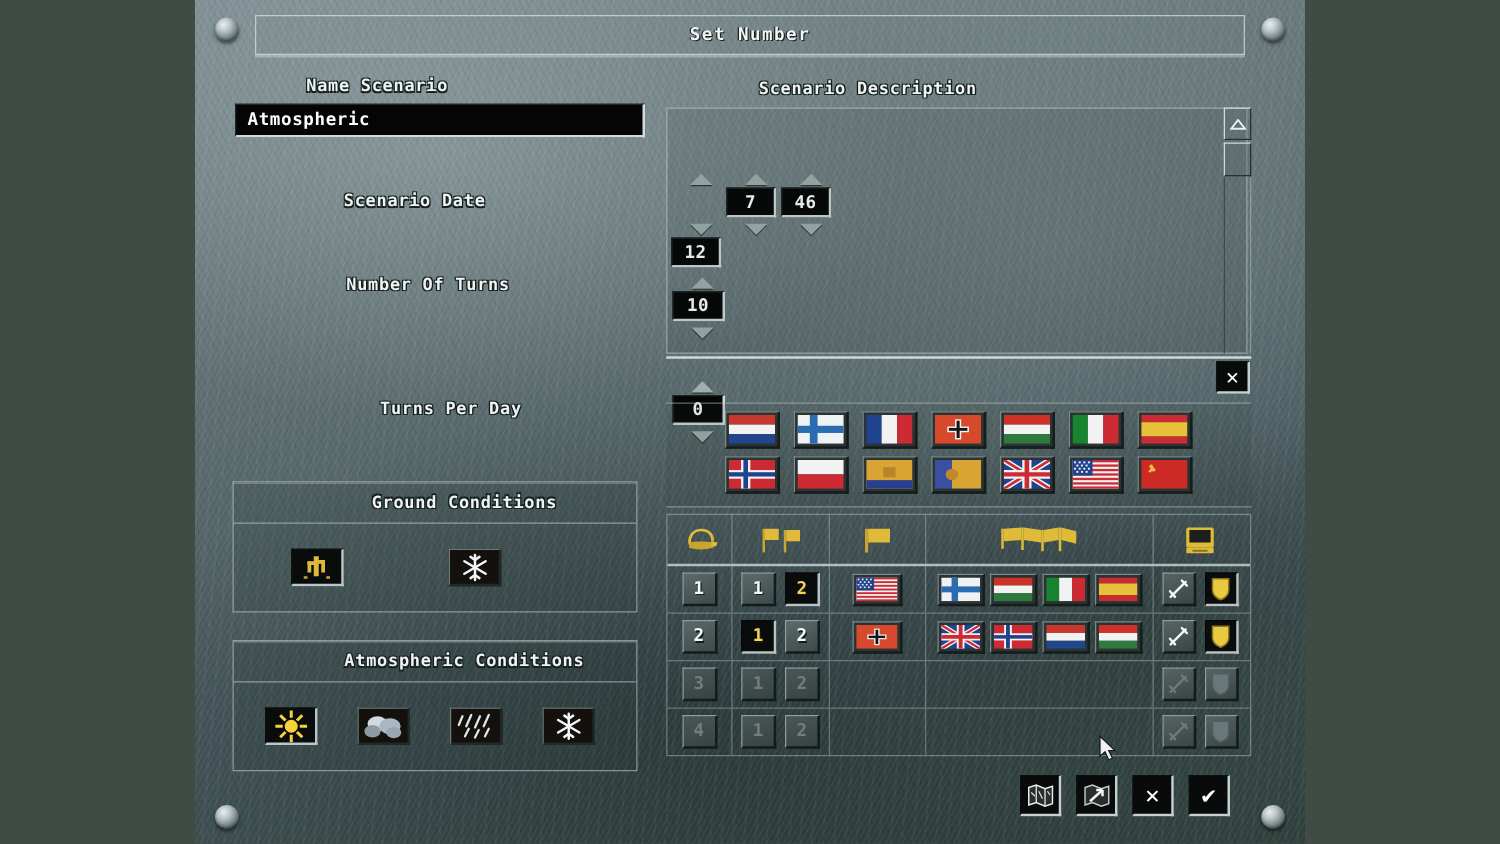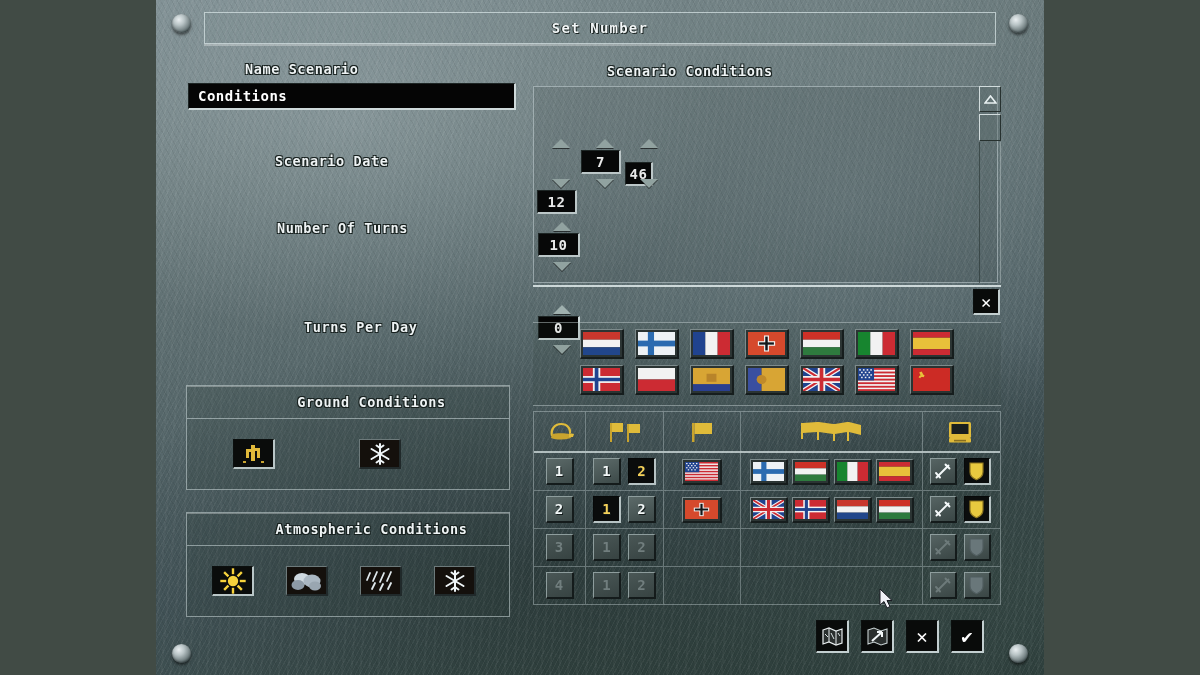--- a/index.html
+++ b/index.html
@@ -197,39 +197,39 @@
     <div class="rivet" style="left:16px;top:14px;"></div>
     <div class="rivet" style="left:853px;top:14px;"></div>
     <div class="rivet" style="left:16px;top:644px;"></div>
     <div class="rivet" style="left:853px;top:644px;"></div>
 
     <div id="titlebar">
       <span class="t">Set Number</span>
     </div>
 
     <div class="lbl" style="position:absolute;left:42px;top:61px;">Name Scenario</div>
-    <div class="field" style="position:absolute;left:32px;top:83px;width:328px;height:27px;padding-left:9px;">Conditions</div>
+    <div class="field" style="position:absolute;left:32px;top:83px;width:328px;height:27px;padding-left:9px;">Atmospheric</div>
 
     <div class="lbl" style="position:absolute;left:72px;top:153px;">Scenario Date</div>
 
     <div>
       <div class="arrow up" style="left:396px;top:139px;"></div>
       <div class="field" style="position:absolute;left:381px;top:150px;width:40px;height:24px;justify-content:center;margin-top:40px;">12</div>
       <div class="arrow down" style="left:396px;top:179px;"></div>
     </div>
 
     <div>
       <div class="arrow up" style="left:440px;top:139px;"></div>
       <div class="field" style="position:absolute;left:425px;top:150px;width:40px;height:24px;justify-content:center;">7</div>
       <div class="arrow down" style="left:440px;top:179px;"></div>
     </div>
 
     <div>
       <div class="arrow up" style="left:484px;top:139px;"></div>
-      <div class="field" style="position:absolute;left:469px;top:150px;width:28px;height:24px;justify-content:center;margin-top:12px;">46</div>
+      <div class="field" style="position:absolute;left:469px;top:150px;width:40px;height:24px;justify-content:center;">46</div>
       <div class="arrow down" style="left:484px;top:179px;"></div>
     </div>
 
     <div class="lbl" style="position:absolute;left:74px;top:220px;">Number Of Turns</div>
     <div class="arrow up" style="left:397px;top:222px;"></div>
     <div class="field" style="position:absolute;left:382px;top:233px;width:42px;height:24px;justify-content:center;">10</div>
     <div class="arrow down" style="left:397px;top:262px;"></div>
 
     <div class="lbl" style="position:absolute;left:101px;top:319px;">Turns Per Day</div>
     <div class="arrow up" style="left:397px;top:305px;"></div>
@@ -326,21 +326,21 @@
                 <line x1="12" y1="6" x2="15.5" y2="3.5"></line>
               <line x1="12" y1="18" x2="8.5" y2="20.5"></line>
                 <line x1="12" y1="18" x2="15.5" y2="20.5"></line>
             </g>
           </svg>
         </div>
 
       </div>
     </div>
 
-    <div class="lbl" style="position:absolute;left:404px;top:63px;">Scenario Conditions</div>
+    <div class="lbl" style="position:absolute;left:404px;top:63px;">Scenario Description</div>
 
     <div id="descbox"></div>
 
     <div id="scrollcol">
       <div class="sc-btn">
         <svg width="13" height="9" viewBox="0 0 13 9">
           <polygon points="6.5,1 12,8 1,8" fill="none" stroke="#e8f0f1" stroke-width="1.6"></polygon>
         </svg>
       </div>
       <div class="sc-thumb"></div>

